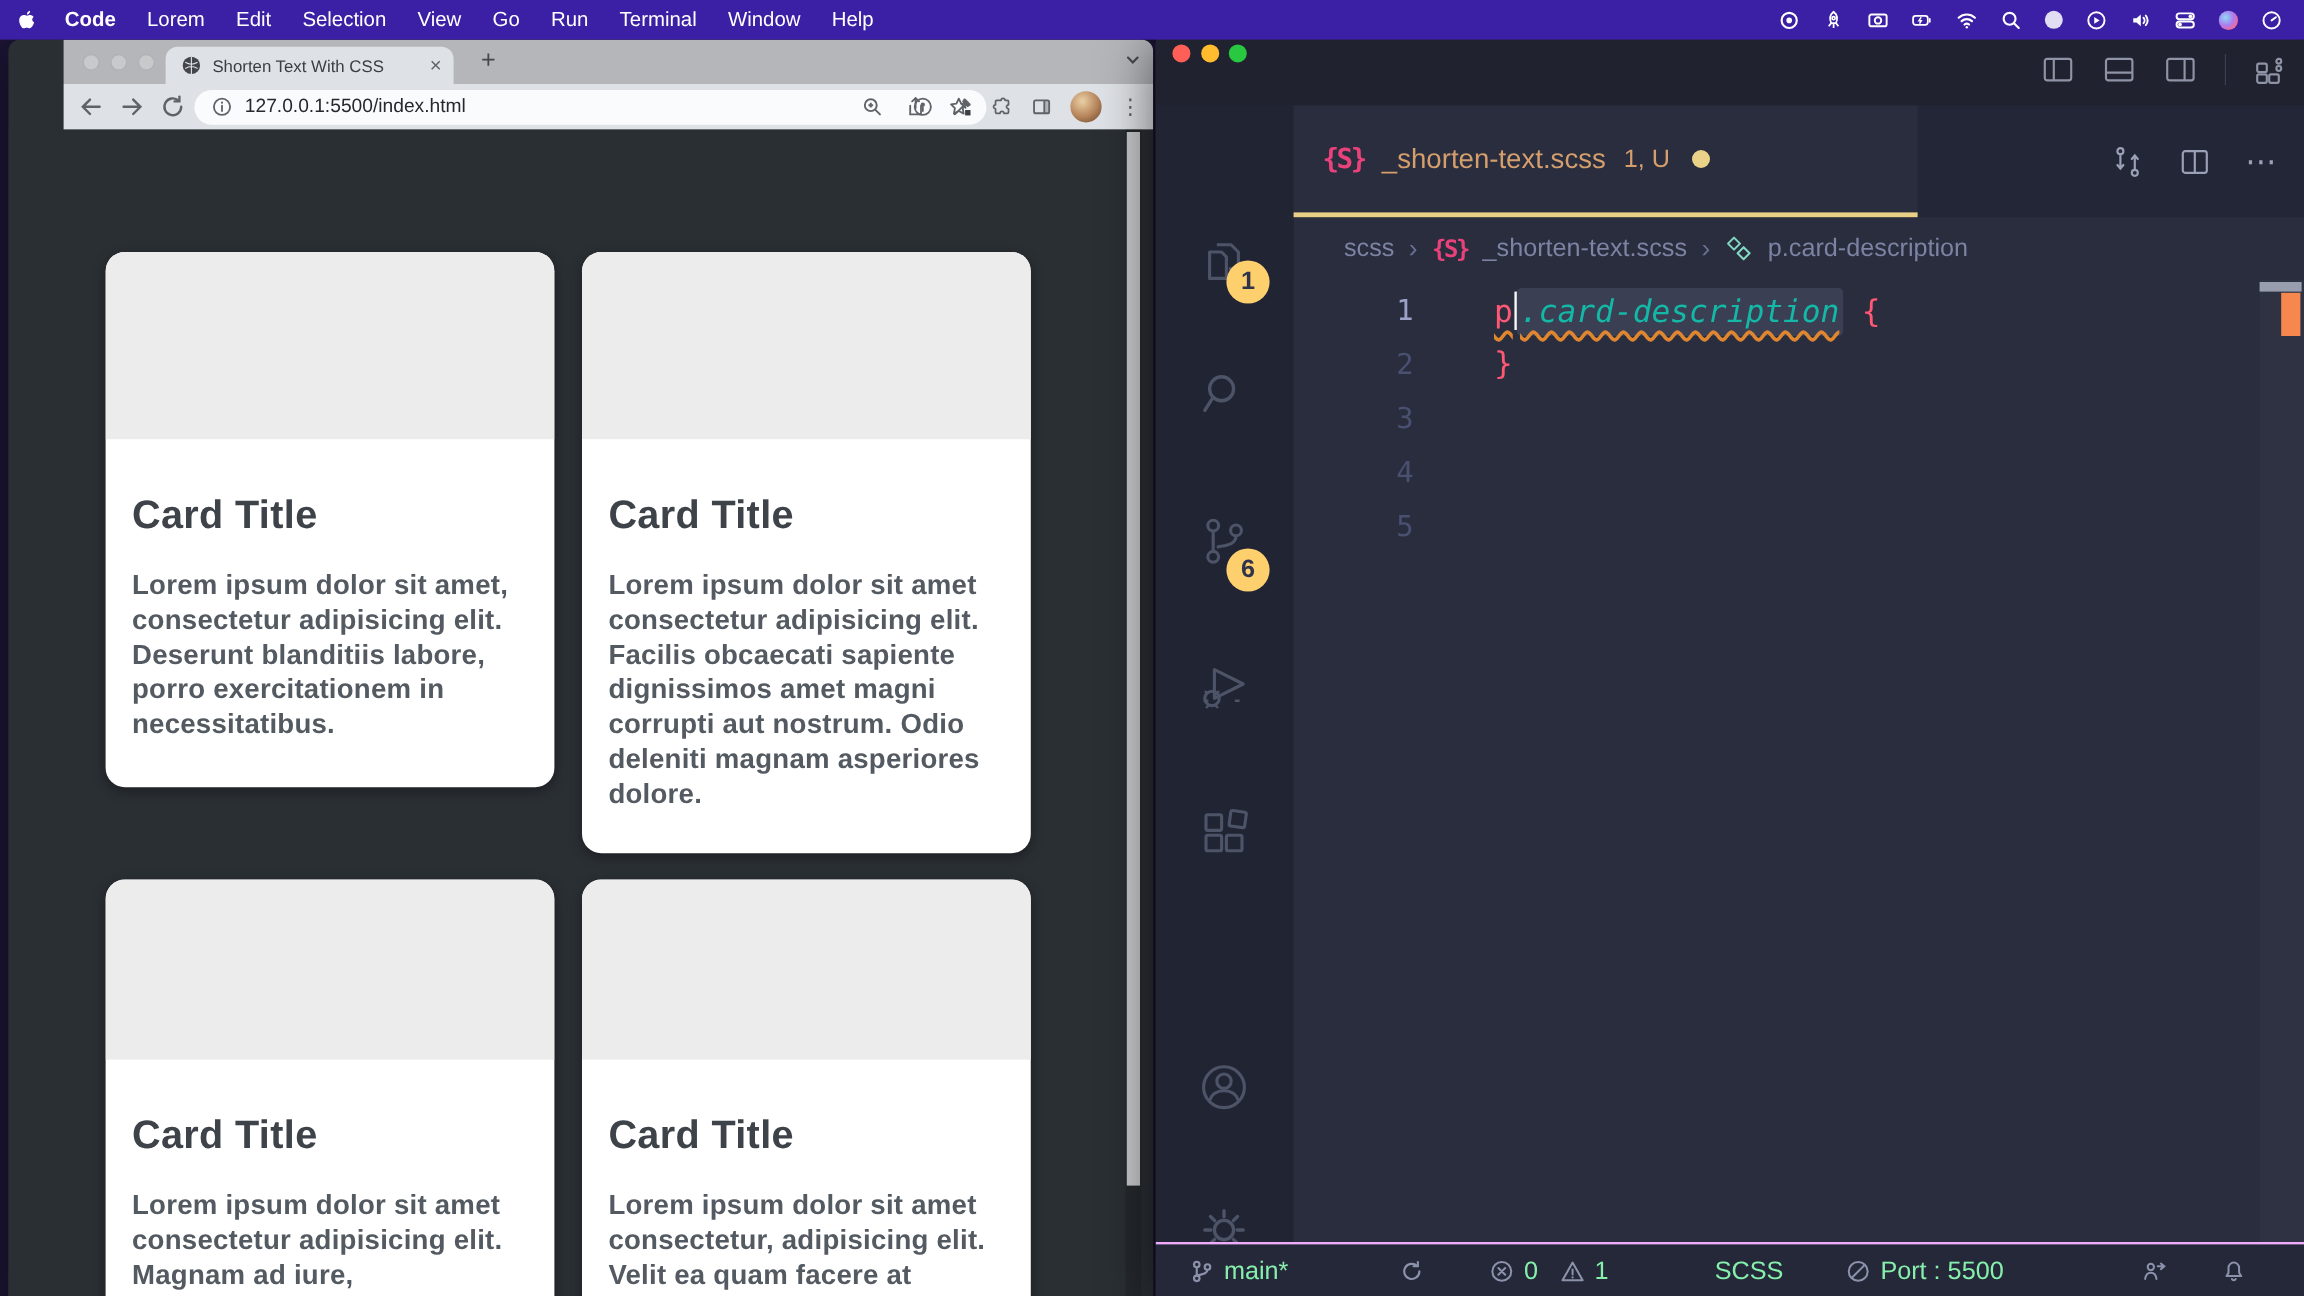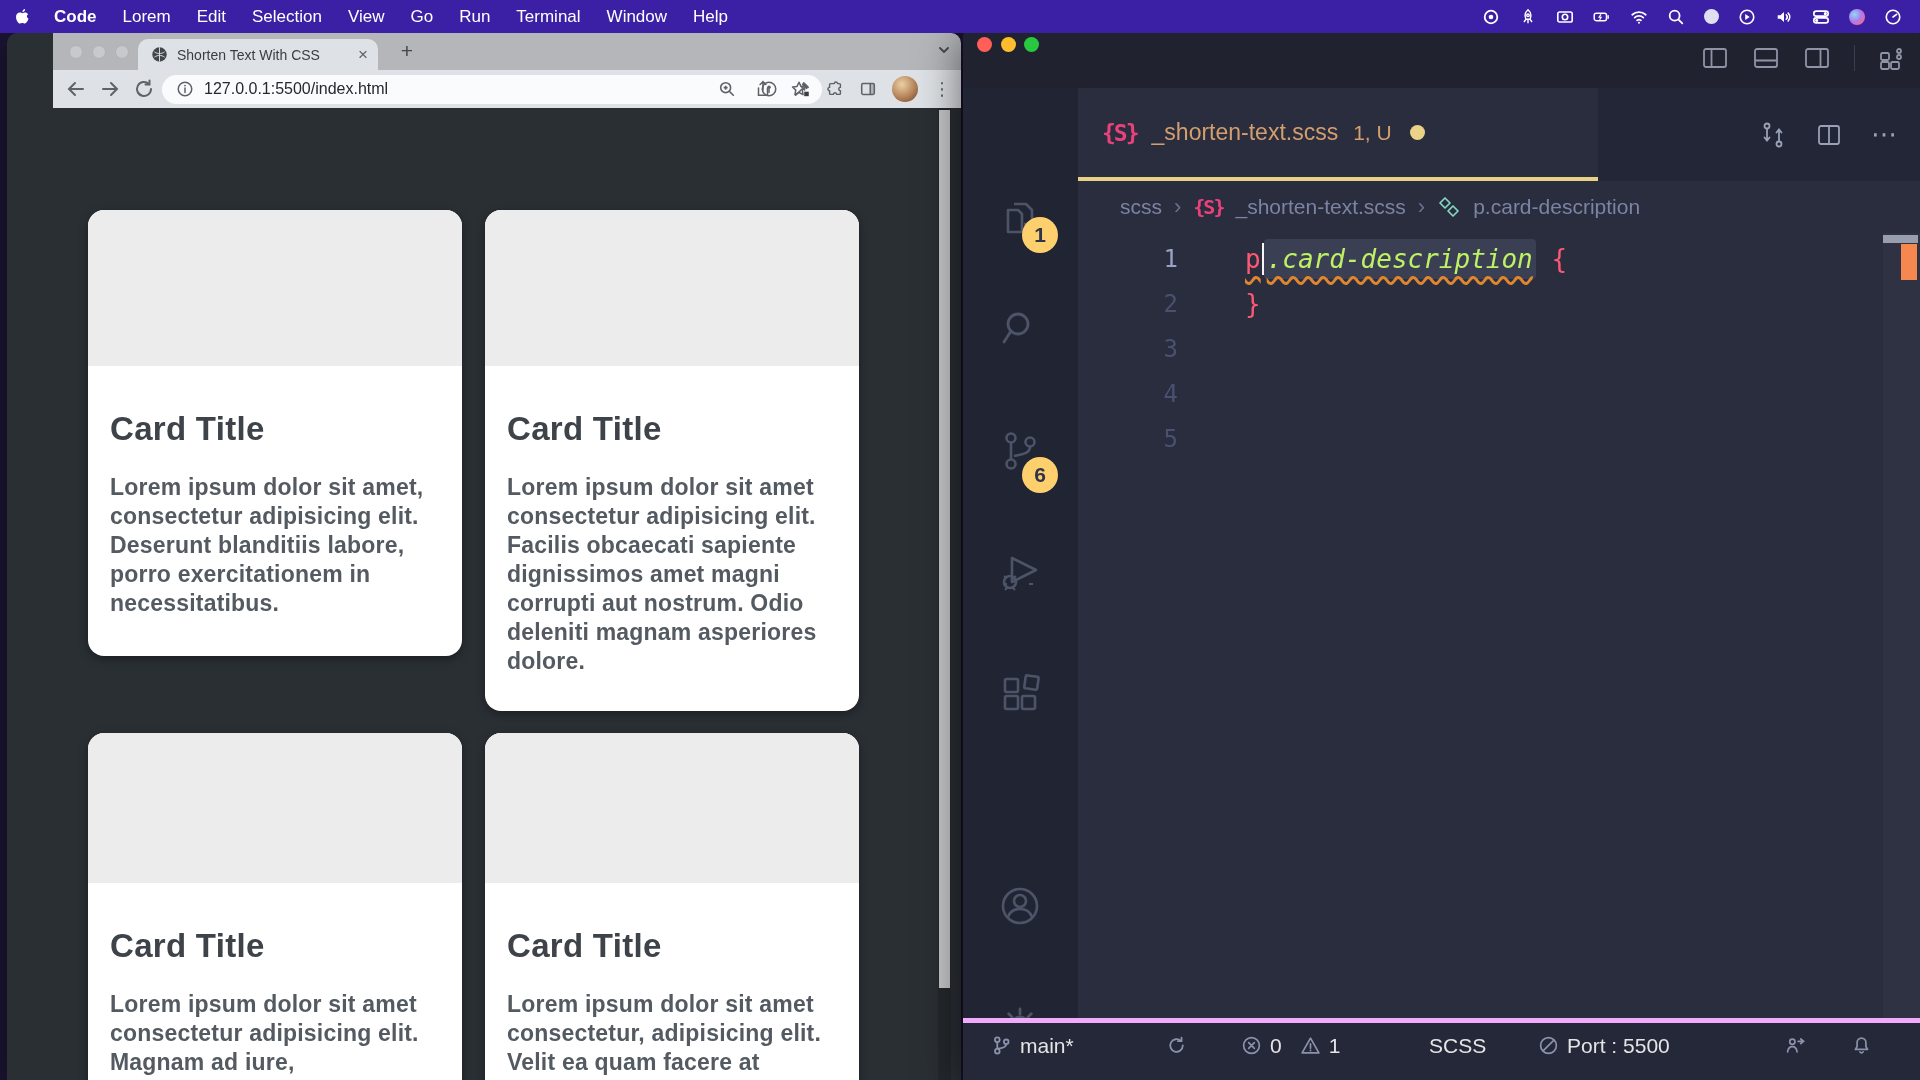--- a/index.html
+++ b/index.html
@@ -98,32 +98,32 @@
   .sym-ic { width:24px; height:24px; color:#82d8c1; }
 
   
   .v-editor { position:absolute; left:115px; right:0; top:206px; bottom:45px; background:#292d3e;
               font-family:"DejaVu Sans Mono", monospace; font-size:26px; }
   .code-row { display:flex; height:45px; align-items:center; }
   .ln { width:100px; text-align:right; color:#4a5070; font-size:24px; flex:none; }
   .ln.active { color:#9aa2c7; }
   .code { margin-left:67px; white-space:pre; }
   .tok-pink { color:#ff5874; }
-  .tok-green { color:#bef264; font-style:italic; }
+  .tok-green { color:#14b8a6; font-style:italic; }
   .wavy { text-decoration:underline; text-decoration-style:wavy; text-decoration-color:#e0862f;
           text-decoration-thickness:2.5px; text-underline-offset:8px; }
   .hl { background:#3a3f53; border-radius:4px; padding:5px 3px; }
   .cursor { display:inline-block; width:3px; height:32px; background:#f6f6f6; vertical-align:-7px; margin:0 -1px 0 1px; }
   .v-scrollzone { position:absolute; right:0; top:0; width:37px; bottom:0; background:#2e3243; }
   .v-slider { position:absolute; left:0; top:2px; width:35px; height:8px; background:rgba(190,195,210,.75); }
   .v-warnmark { position:absolute; right:3px; top:11px; width:16px; height:36px; background:#f5874f; }
 
   
-  .v-status { position:absolute; left:0; right:0; bottom:0; height:62px; background:#242838;
-              border-top:5px solid #f0abfc; font-size:21px; color:#e5e5e5; }
+  .v-status { position:absolute; left:0; right:0; bottom:0; height:45px; background:#242838;
+              border-top:2px solid #f0abfc; font-size:21px; color:#86efac; }
   .st { position:absolute; top:0; height:45px; display:flex; align-items:center; gap:8px; }
   .st-ic { width:21px; height:21px; color:#8d92ac; }
 </style>
 </head>
 <body>
 
 <div class="menubar">
   <span class="apple">
     <svg width="17" height="19" viewBox="0 0 17 19" fill="#fff">
         <path d="M11.3 5.6c-1 0-2.1.6-2.7.6-.7 0-1.7-.6-2.7-.6C3.8 5.6 2 7.4 2 10c0 3.1 2.3 6.6 3.8 6.6.7 0 1.5-.5 2.5-.5s1.6.5 2.5.5c1.6 0 3.5-3.5 3.6-5-1.8-.9-2.1-3.3-.3-4.4-.7-.9-1.9-1.6-2.8-1.6zM8.5 5.2c1.6-.2 2.8-1.6 2.5-3.2-1.4.1-2.8 1.6-2.5 3.2z"></path>

